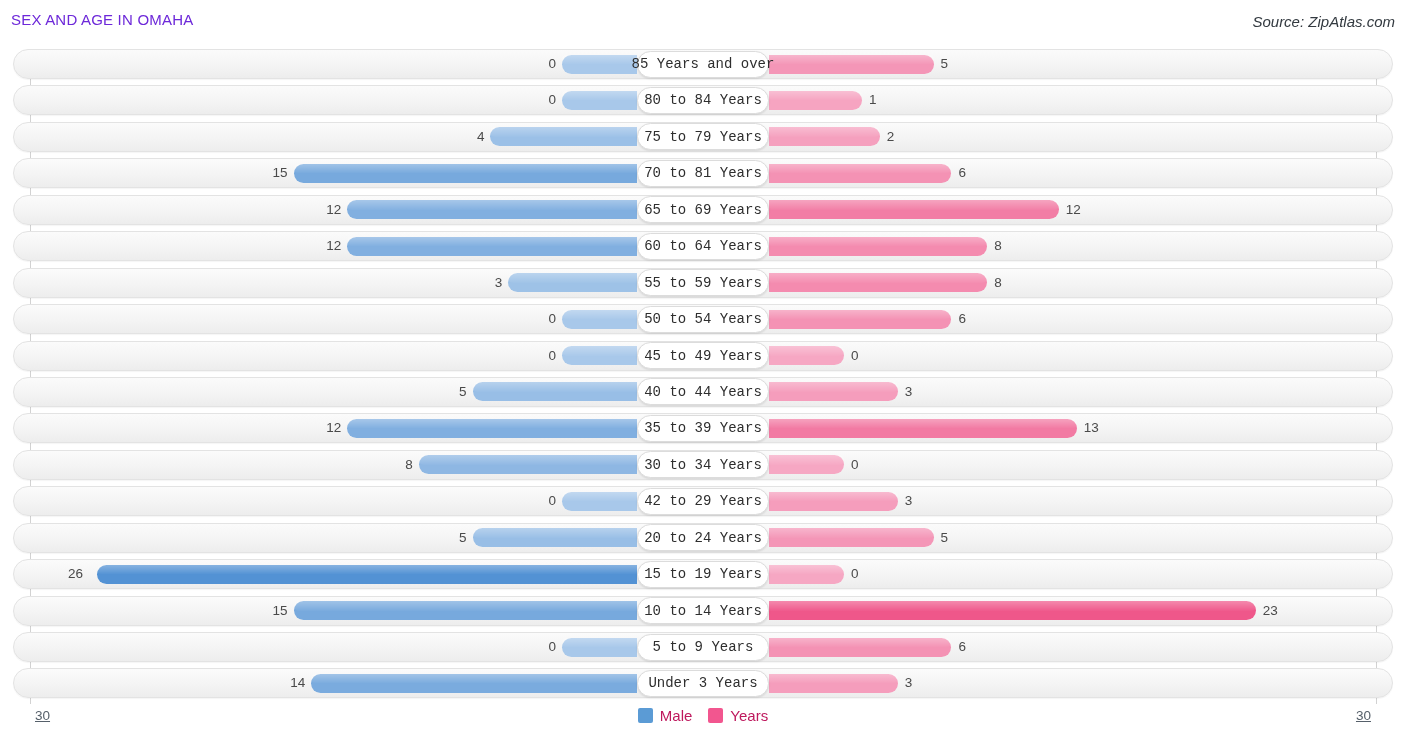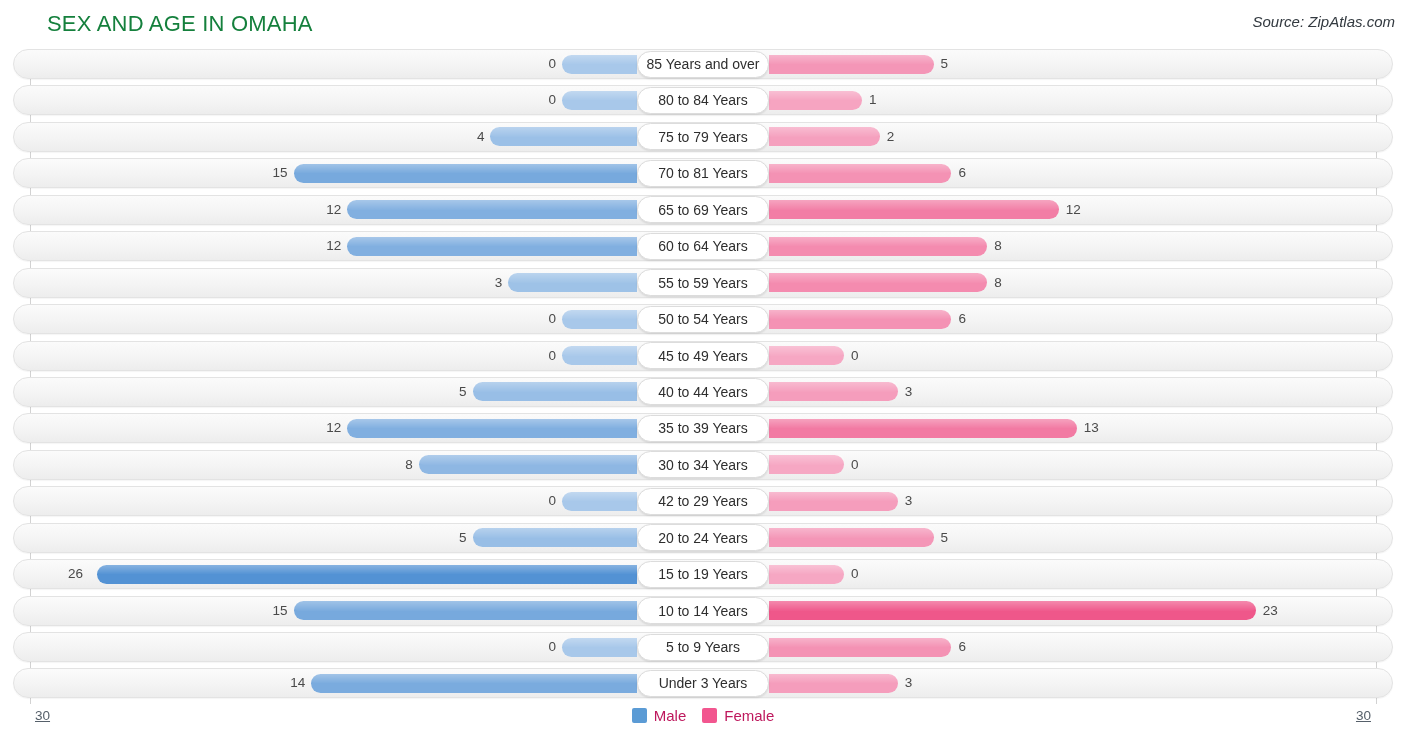--- a/index.html
+++ b/index.html
@@ -8,23 +8,22 @@
     background: #ffffff;
     font-family: "Liberation Sans", sans-serif;
     overflow: hidden;
   }
   #app { position: relative; width: 1406px; height: 740px; }
 
   
   .header { position: absolute; top: 0; left: 0; width: 1406px; height: 46px; }
   .title {
     position: absolute; left: 11px; top: 11px;
-    font-size: 22px; color: #15803d; letter-spacing: .2px;
+    font-size: 15px; color: #6d28d9; letter-spacing: .2px;
     white-space: nowrap;
-    margin-left: 36px;
   }
   .source {
     position: absolute; right: 11px; top: 13px;
     font-size: 15px; font-style: italic; color: #333a40;
     white-space: nowrap;
   }
 
   
   .plot { position: absolute; left: 0; top: 46px; width: 1406px; height: 655px; }
   .gridline {
@@ -79,20 +78,21 @@
   .agepill {
     position: absolute; left: 637px; top: 4.5px;
     width: 132px; height: 27px;
     background: #ffffff;
     border: 1px solid #dcdcdc;
     border-radius: 13.5px;
     box-shadow: 0 1px 2px rgba(0,0,0,0.10);
     display: flex; align-items: center; justify-content: center;
     font-size: 14px; color: #2e2e2e; white-space: nowrap;
     z-index: 4;
+    font-family: Liberation Mono, monospace;
   }
 
   
   .footer { position: absolute; left: 0; top: 701px; width: 1406px; height: 39px; }
   .axis-val {
     position: absolute; top: 7px;
     font-size: 13.5px; color: #56606a; text-decoration: underline;
   }
   .axis-val.l { left: 35px; }
   .axis-val.r { right: 35px; }
@@ -341,18 +341,18 @@
   <div class="footer">
     <div class="axis-val l">30</div>
     <div class="axis-val r">30</div>
     <div class="legend">
       <div class="legend-item">
         <span class="swatch" id="sw-male" style="background: rgb(91, 155, 213);"></span>
         <span class="legend-label">Male</span>
       </div>
       <div class="legend-item">
         <span class="swatch" id="sw-female" style="background: rgb(242, 86, 143);"></span>
-        <span class="legend-label">Female</span>
+        <span class="legend-label">Years</span>
       </div>
     </div>
   </div>
 
 </div>
 
 </body></html>

